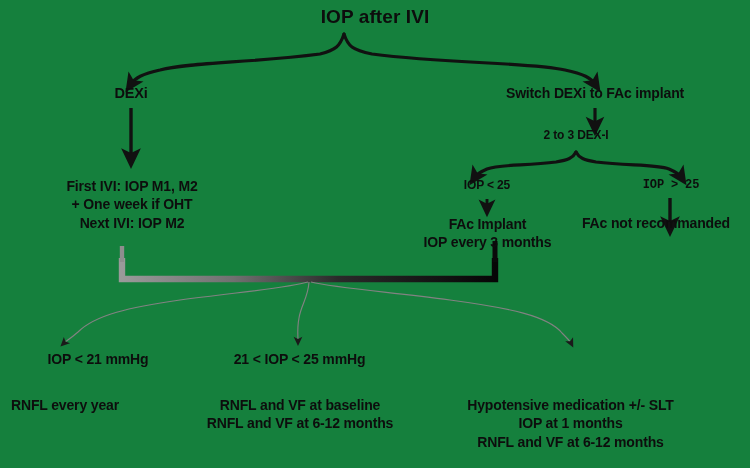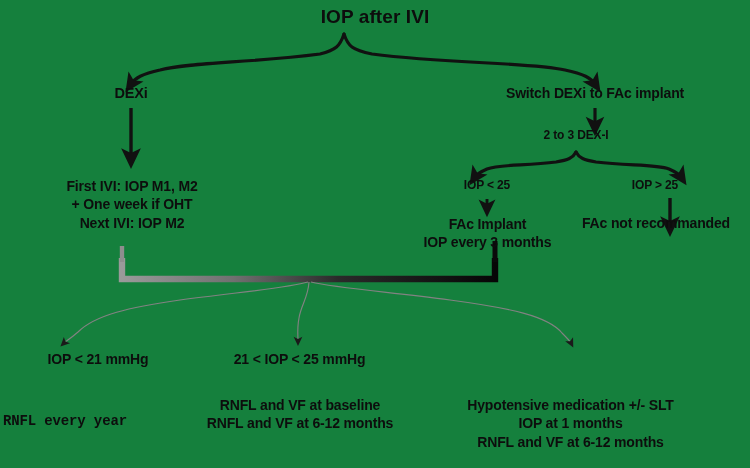--- a/index.html
+++ b/index.html
@@ -126,30 +126,30 @@
   <div class="node lbl-md" style="left:495px; top:84px; width:200px;">Switch DEXi to FAc implant</div>
 
   <div class="node lbl-sm" style="left:511px; top:128px; width:130px;">2 to 3 DEX-I</div>
 
   <div class="node lbl-md multiline" style="left:23px; top:177px; width:218px;">First IVI: IOP M1, M2
 + One week if OHT
 Next IVI: IOP M2</div>
 
   <div class="node lbl-sm" style="left:440px; top:178px; width:94px;">IOP &lt; 25</div>
 
-  <div class="node lbl-sm" style="left:608px; top:178px; width:94px;">IOP &gt; 25</div>
+  <div class="node lbl-sm" style="left:624px; top:178px; width:94px;font-family:Liberation Mono, monospace;">IOP &gt; 25</div>
 
   <div class="node lbl-md multiline" style="left:406px; top:215px; width:163px;">FAc Implant
 IOP every 3 months</div>
 
   <div class="node lbl-md" style="left:562px; top:214px; width:188px;">FAc not recommanded</div>
 
 
   <div class="node lbl-md" style="left:0px; top:350px; width:130px;margin-left:33px;">IOP &lt; 21 mmHg</div>
-  <div class="node lbl-md multiline" style="left:0px; top:412px; width:130px;font-family:Liberation Mono, monospace;">RNFL every year</div>
+  <div class="node lbl-md multiline" style="left:0px; top:396px; width:130px;">RNFL every year</div>
 
   <div class="node lbl-md" style="left:212px; top:350px; width:175px;">21 &lt; IOP &lt; 25 mmHg</div>
   <div class="node lbl-md multiline" style="left:190px; top:396px; width:220px;">RNFL and VF at baseline
 RNFL and VF at 6-12 months</div>
 
   <div class="node lbl-md multiline" style="left:438px; top:396px; width:265px;">Hypotensive medication +/- SLT
 IOP at 1 months
 RNFL and VF at 6-12 months</div>
 
 </div>

